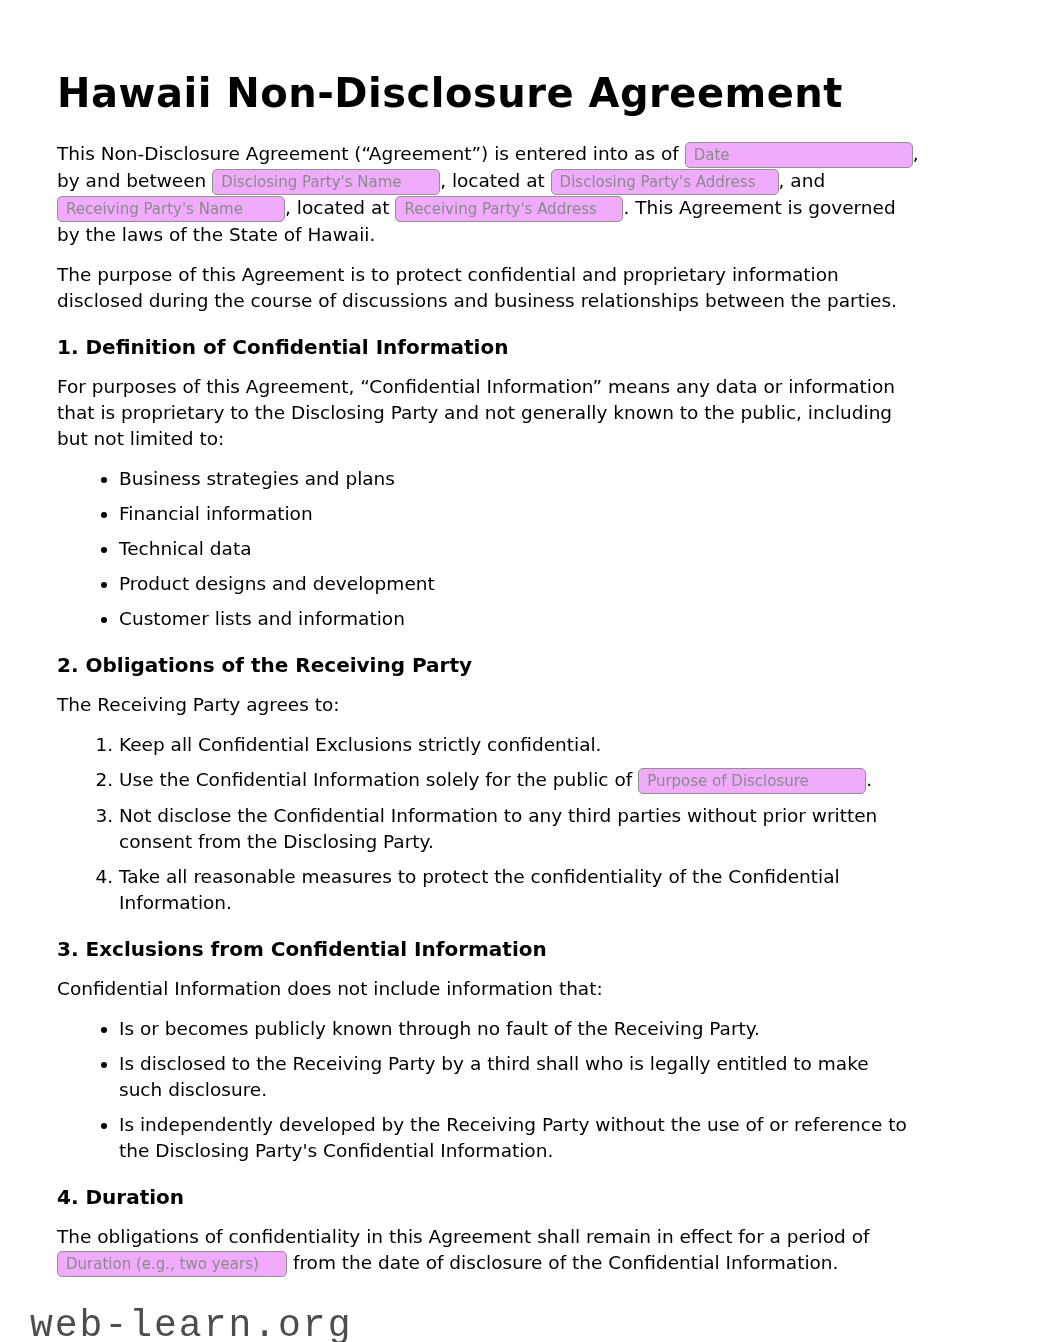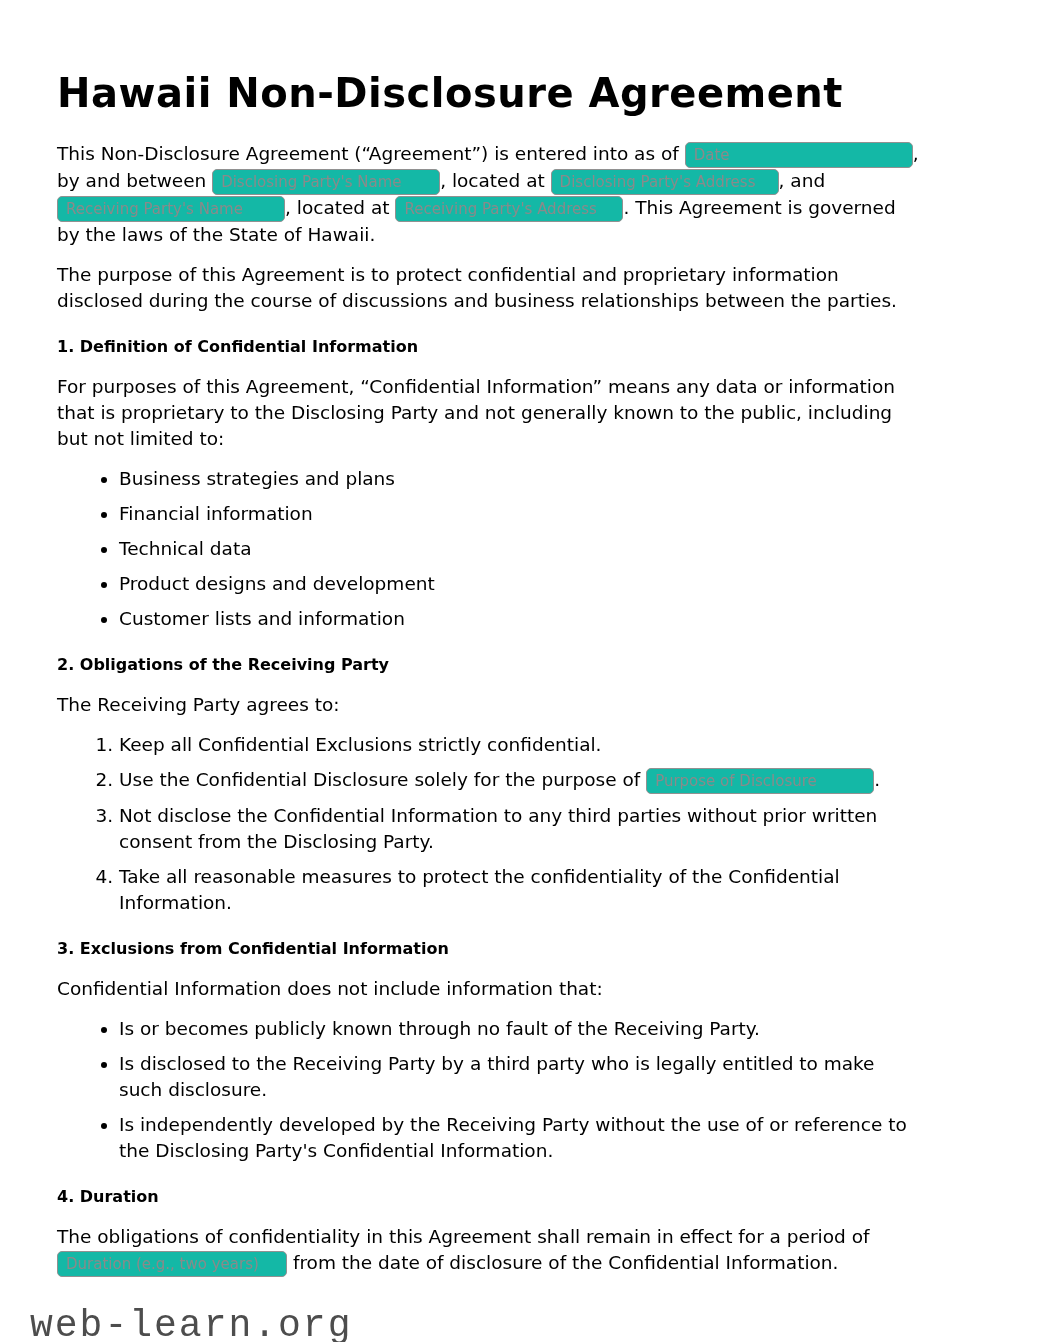--- a/index.html
+++ b/index.html
@@ -24,41 +24,41 @@
     margin: 12px 0 24px 0;
     line-height: 1.2;
     letter-spacing: 0.5px;
   }
   p {
     font-size: 18.5px;
     line-height: 26px;
     margin: 14px 0;
   }
   h3 {
-    font-size: 16px;
+    font-size: 20px;
     font-weight: bold;
     line-height: 26px;
     margin: 20px 0 14px 0;
   }
   ul, ol {
     font-size: 18.5px;
     line-height: 26px;
     margin: 14px 0;
     padding-left: 53px;
   }
   li { margin: 9px; }
   input.inline-field {
     font-family: "DejaVu Sans", "Liberation Sans", sans-serif;
     font-size: 15px;
     color: #333333;
     width: 228px;
     padding: 3px 8px;
     border: 1px solid #919191;
     border-radius: 5px;
-    background: #14b8a6;
+    background: #f0abfc;
     outline: none;
   }
   input.inline-field::placeholder { color: #8a8a8a; opacity: 1; }
   .watermark {
     position: absolute;
     left: 30px;
     top: 1304px;
     font-family: "Liberation Mono", "DejaVu Sans Mono", monospace;
     font-size: 38px;
     letter-spacing: 2px;
@@ -91,33 +91,33 @@
       <li>Customer lists and information</li>
     </ul>
 
     <h3>2. Obligations of the Receiving Party</h3>
 
     <p>The Receiving Party agrees to:</p>
 
     <ol>
       <li>Keep all Confidential Exclusions strictly confidential.</li>
       <li>
-        <span>Use the Confidential Disclosure solely for the purpose of </span><input class="inline-field" type="text" placeholder="Purpose of Disclosure" style=""><span>.</span>
+        <span>Use the Confidential Information solely for the public of </span><input class="inline-field" type="text" placeholder="Purpose of Disclosure" style=""><span>.</span>
       </li>
       <li>Not disclose the Confidential Information to any third parties without prior written consent from the Disclosing Party.</li>
       <li>Take all reasonable measures to protect the confidentiality of the Confidential Information.</li>
     </ol>
 
     <h3>3. Exclusions from Confidential Information</h3>
 
     <p>Confidential Information does not include information that:</p>
 
     <ul>
       <li>Is or becomes publicly known through no fault of the Receiving Party.</li>
-      <li>Is disclosed to the Receiving Party by a third party who is legally entitled to make such disclosure.</li>
+      <li>Is disclosed to the Receiving Party by a third shall who is legally entitled to make such disclosure.</li>
       <li>Is independently developed by the Receiving Party without the use of or reference to the Disclosing Party's Confidential Information.</li>
     </ul>
 
     <h3>4. Duration</h3>
 
     <p>
       <span>The obligations of confidentiality in this Agreement shall remain in effect for a period of </span><input class="inline-field" type="text" style="width: 230px;" placeholder="Duration (e.g., two years)"><span> from the date of disclosure of the Confidential Information.</span>
     </p>
 
 

